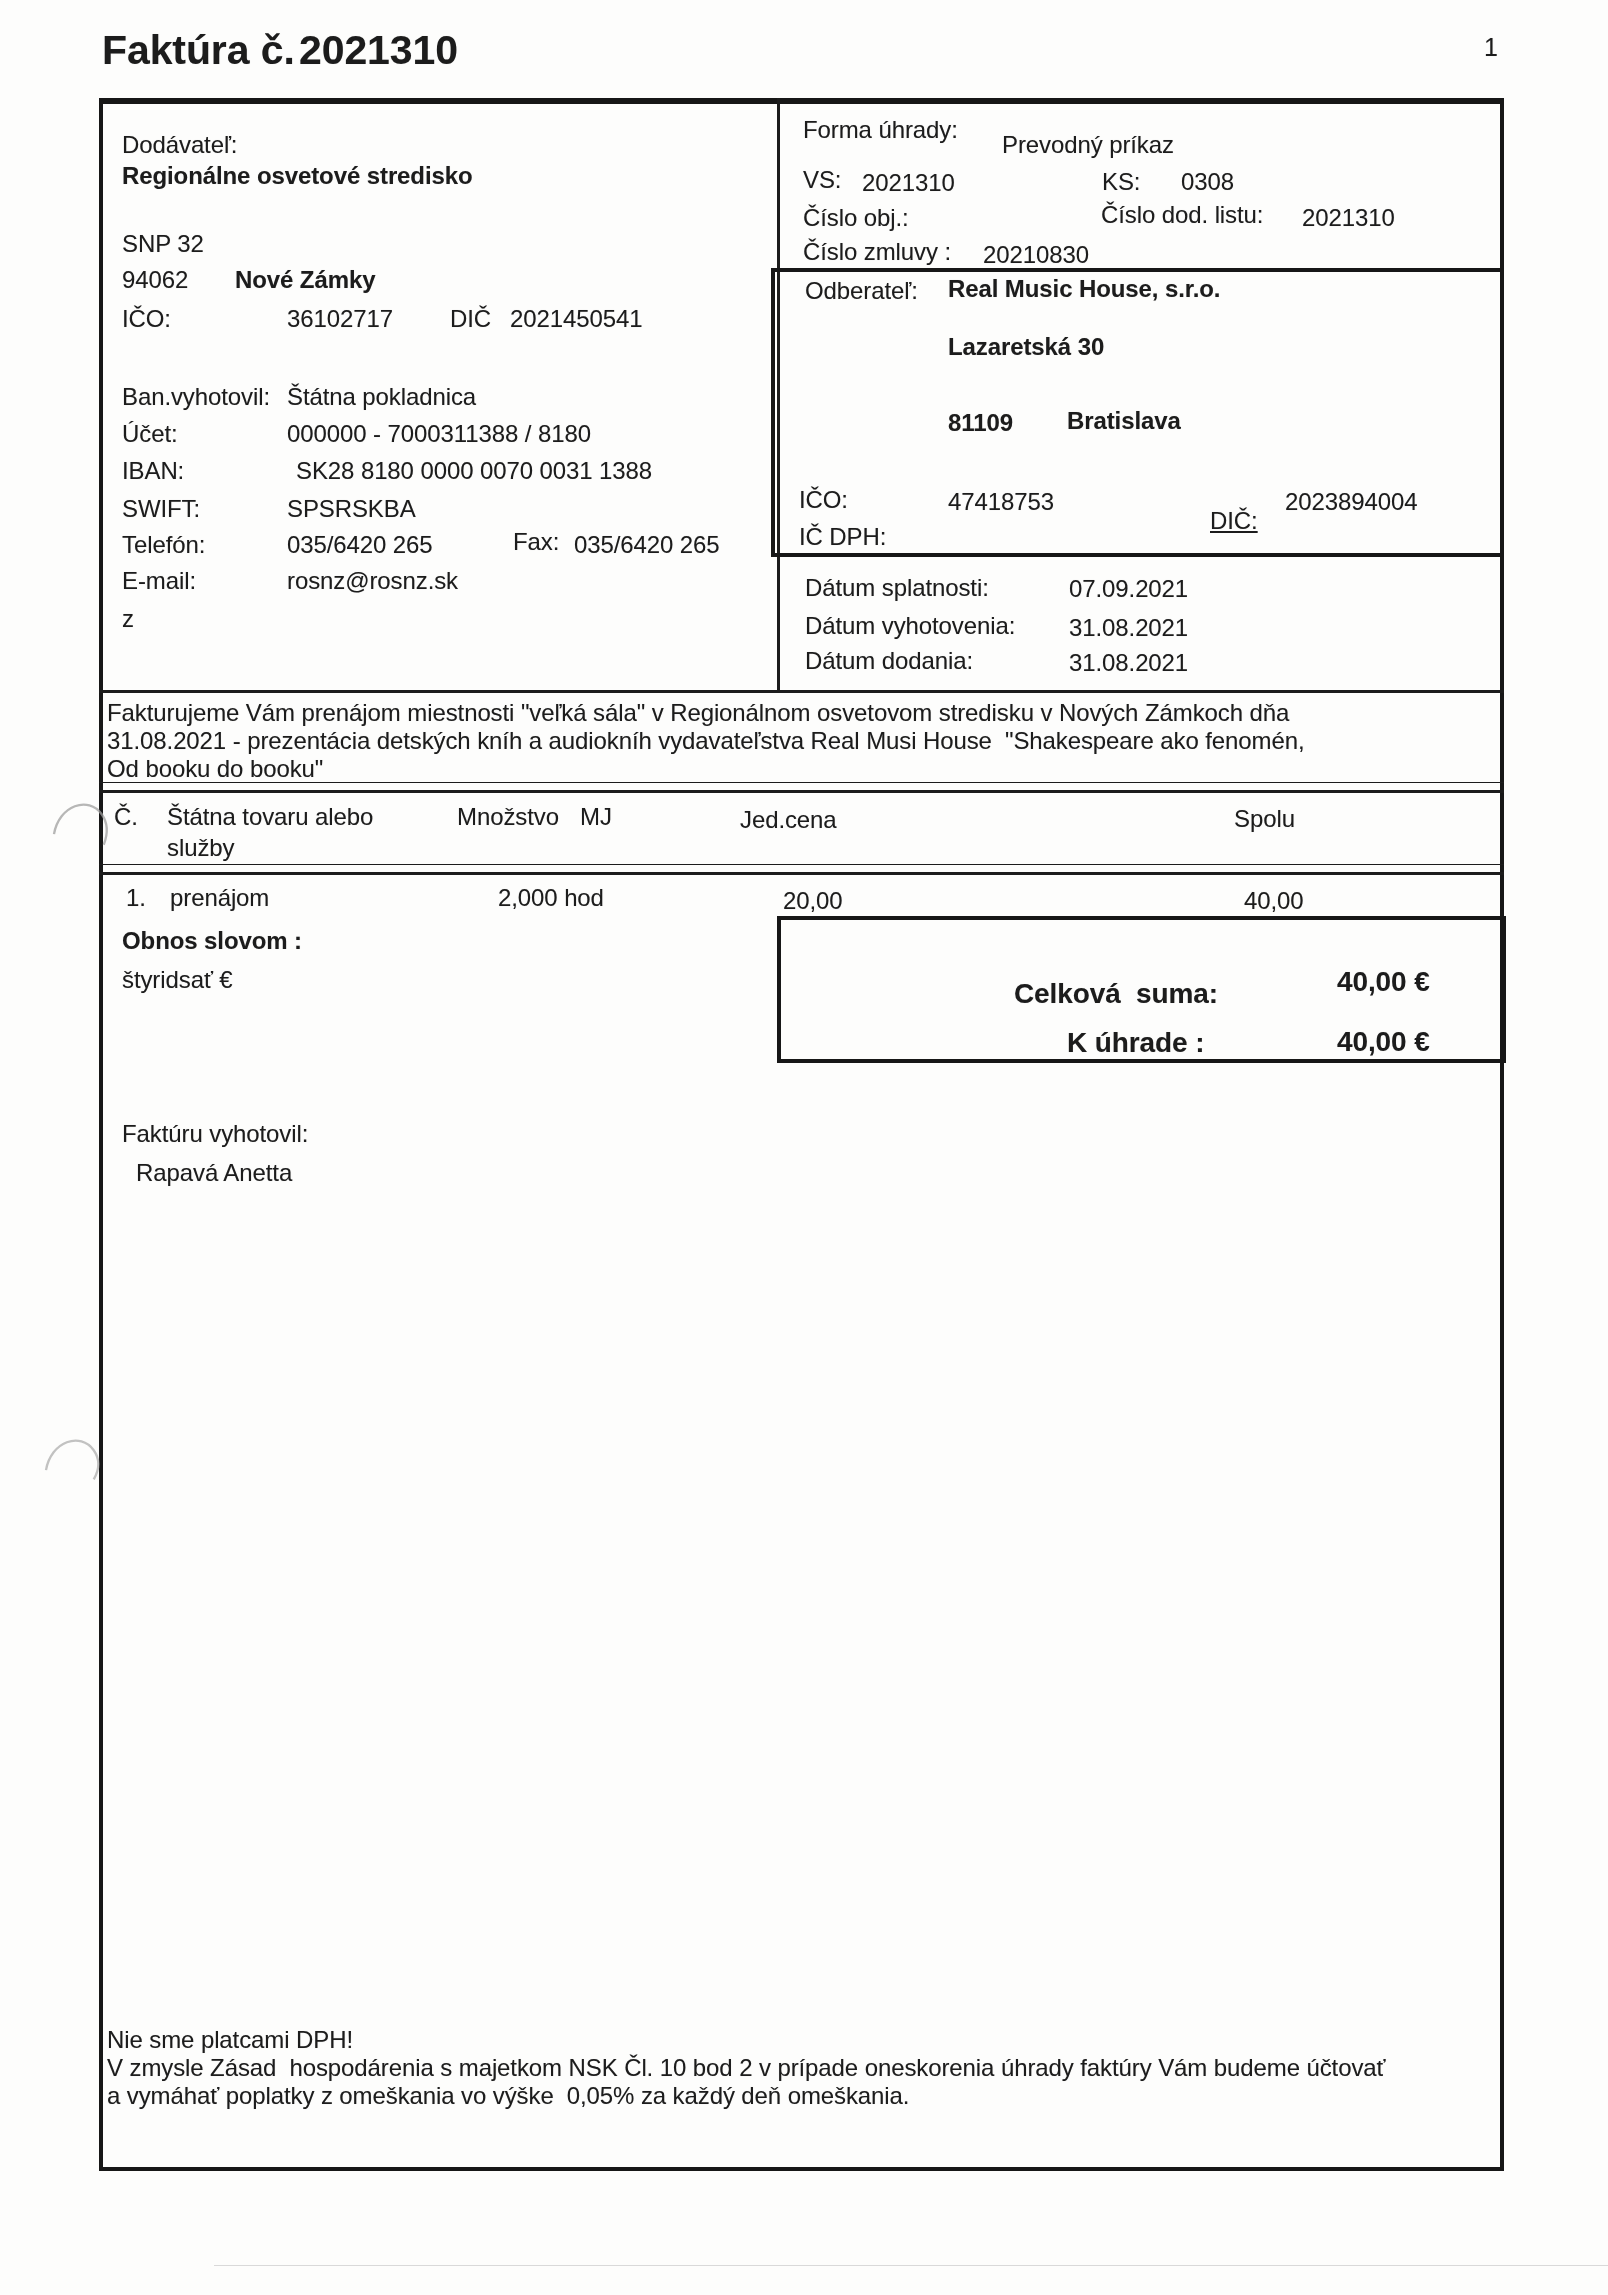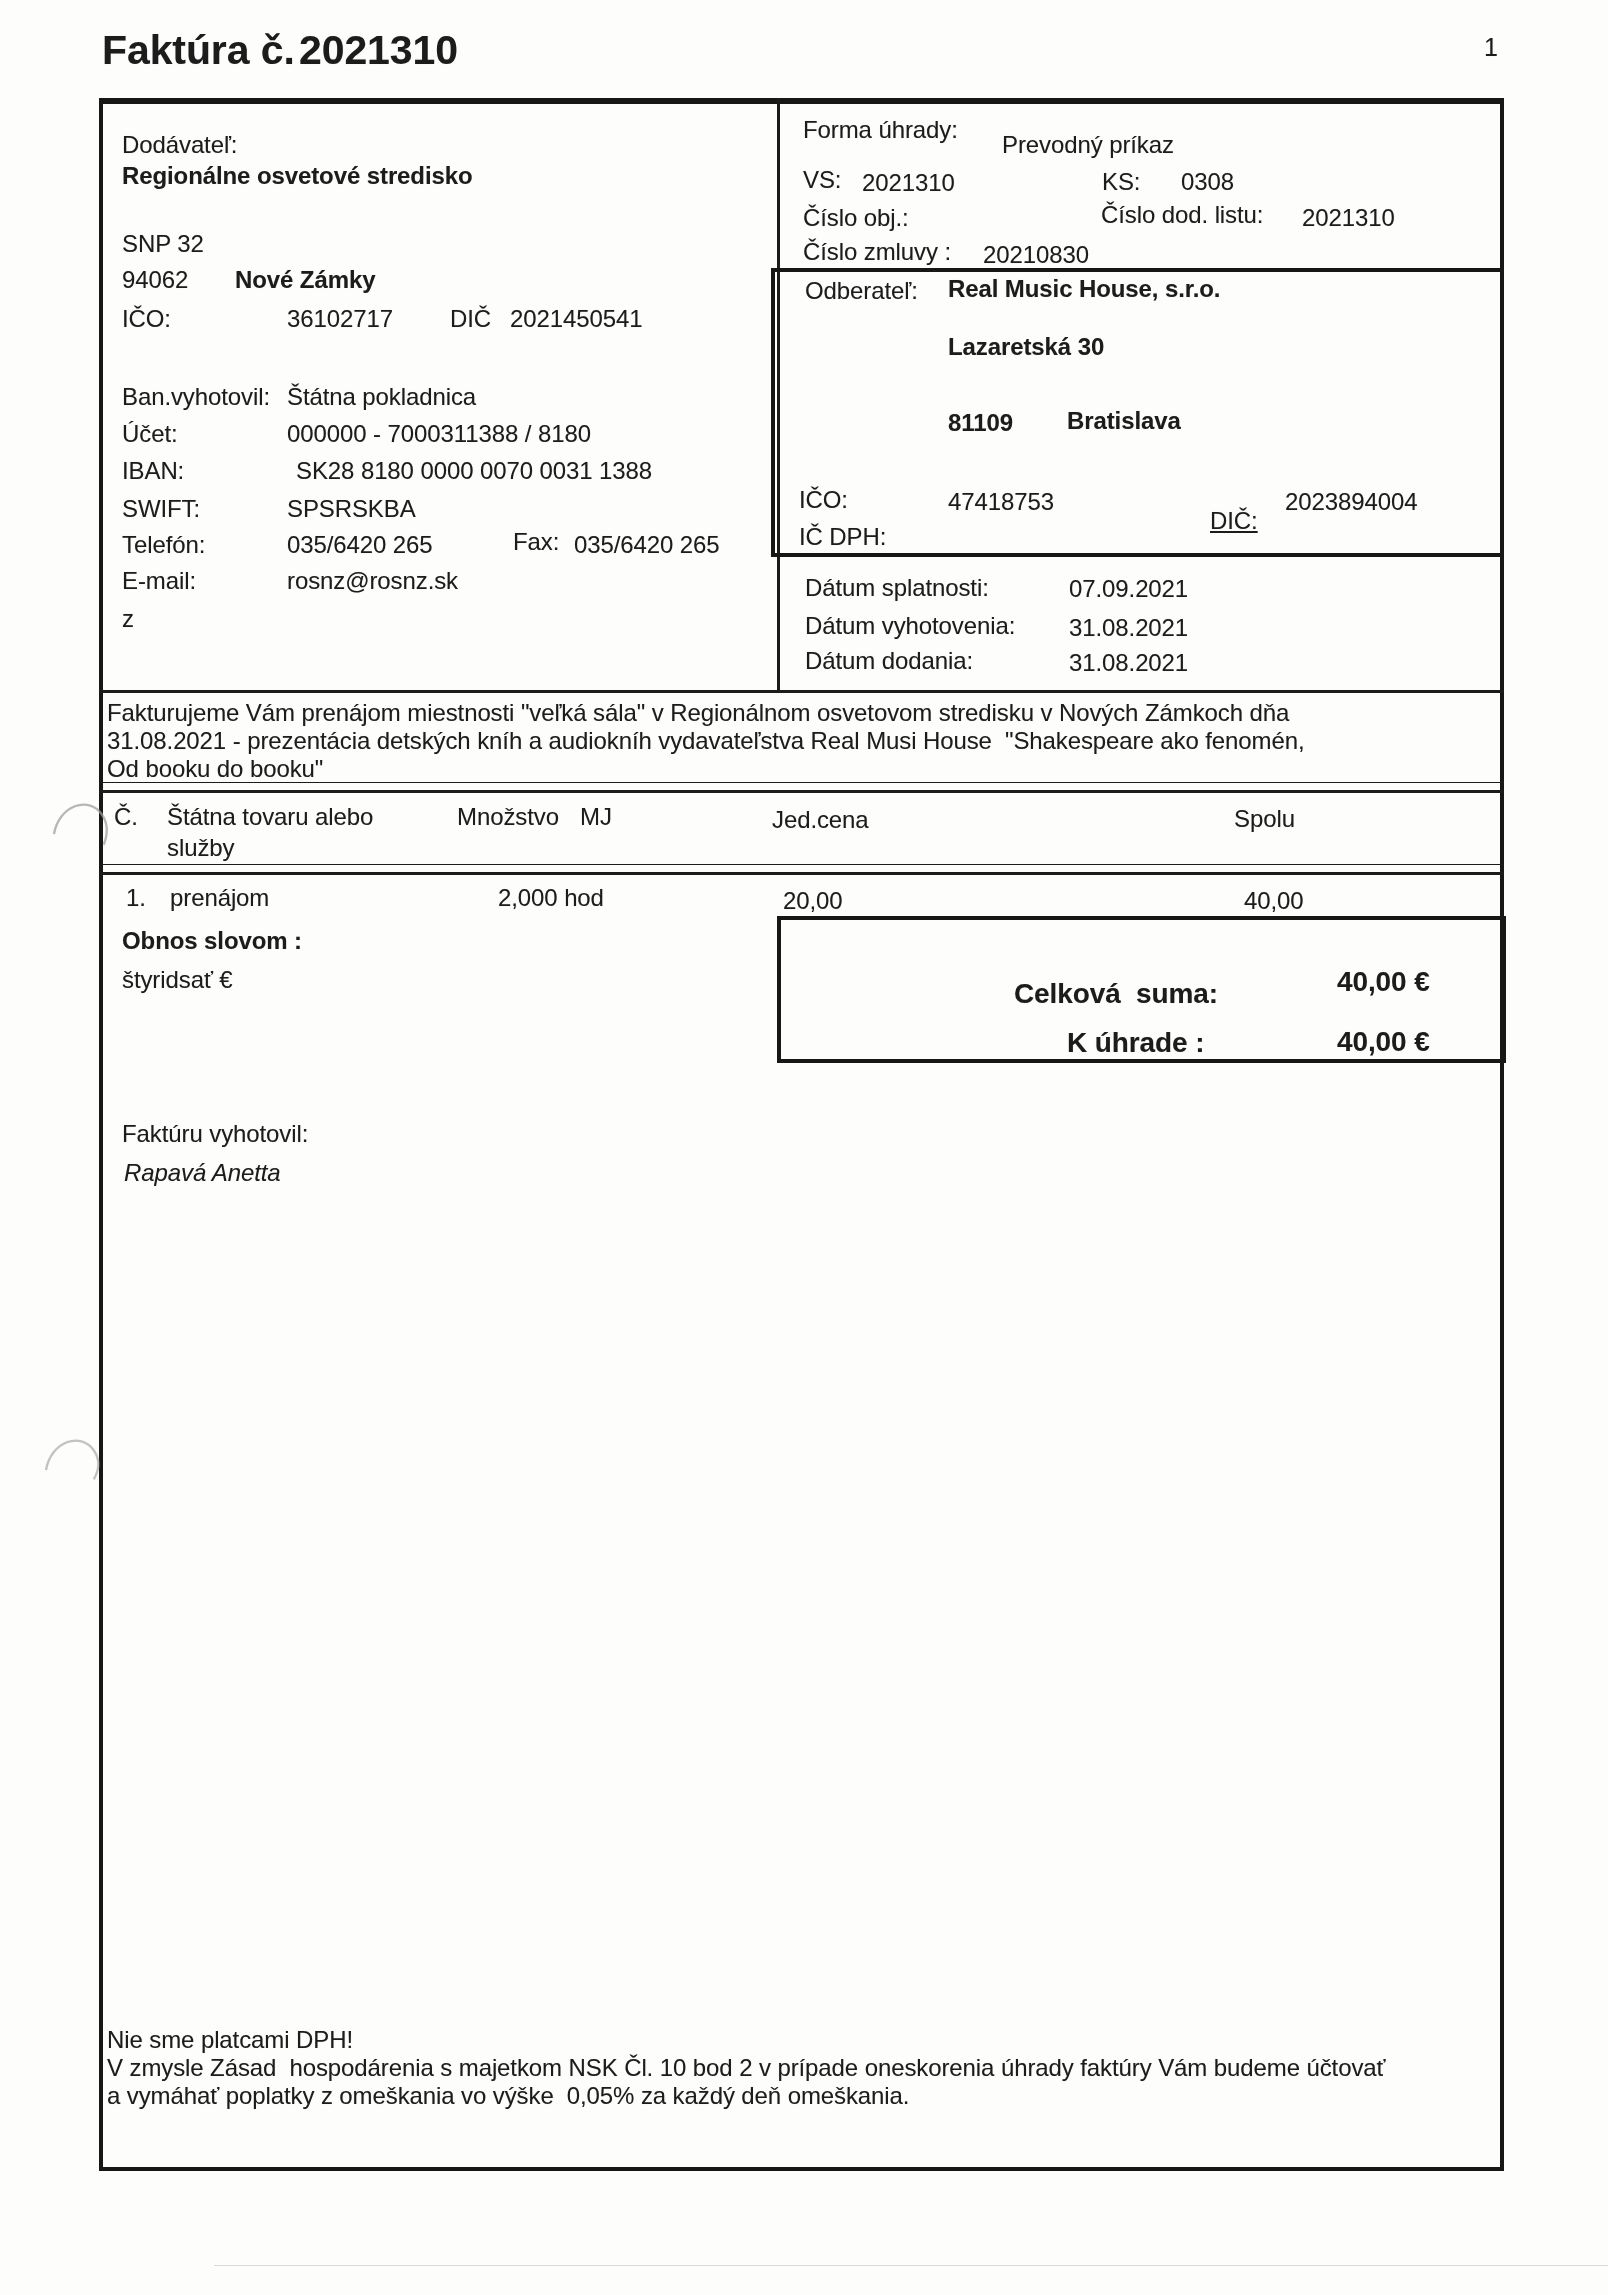--- a/index.html
+++ b/index.html
@@ -106,40 +106,40 @@
 
   <span class="t" style="left:107px;top:699px;">Fakturujeme Vám prenájom miestnosti "veľká sála" v Regionálnom osvetovom stredisku v Nových Zámkoch dňa</span>
   <span class="t" style="left:107px;top:727px;">31.08.2021 - prezentácia detských kníh a audiokníh vydavateľstva Real Musi House  "Shakespeare ako fenomén,</span>
   <span class="t" style="left:107px;top:755px;">Od booku do booku"</span>
 
   <span class="t" style="left:114px;top:803px;">Č.</span>
   <span class="t" style="left:167px;top:803px;">Štátna tovaru alebo</span>
   <span class="t" style="left:167px;top:834px;">služby</span>
   <span class="t" style="left:457px;top:803px;">Množstvo</span>
   <span class="t" style="left:580px;top:803px;">MJ</span>
-  <span class="t" style="left:740px;top:806px;margin-left:32px;">Jed.cena</span>
+  <span class="t" style="left:740px;top:806px;">Jed.cena</span>
   <span class="t" style="left:1234px;top:805px;">Spolu</span>
 
   <span class="t" style="left:126px;top:884px;">1.</span>
   <span class="t" style="left:170px;top:884px;">prenájom</span>
   <span class="t" style="left:498px;top:884px;">2,000 hod</span>
   <span class="t" style="left:783px;top:887px;">20,00</span>
   <span class="t" style="left:1244px;top:887px;">40,00</span>
 
   <span class="t b" style="left:122px;top:927px;">Obnos slovom :</span>
   <span class="t" style="left:122px;top:966px;">štyridsať €</span>
 
   <div class="frame" style="left:777px;top:916px;width:729px;height:147px;"></div>
   <span class="t f42 b" style="left:1014px;top:978px;">Celková  suma:</span>
   <span class="t f42 b" style="left:1337px;top:966px;">40,00 €</span>
   <span class="t f42 b" style="left:1067px;top:1027px;">K úhrade :</span>
   <span class="t f42 b" style="left:1337px;top:1026px;">40,00 €</span>
 
   <span class="t" style="left:122px;top:1120px;">Faktúru vyhotovil:</span>
-  <span class="t" style="left:124px;top:1159px;font-style:italic;">Rapavá Anetta</span>
+  <span class="t" style="left:136px;top:1159px;">Rapavá Anetta</span>
 
   <span class="t" style="left:107px;top:2026px;">Nie sme platcami DPH!</span>
   <span class="t" style="left:107px;top:2054px;">V zmysle Zásad  hospodárenia s majetkom NSK Čl. 10 bod 2 v prípade oneskorenia úhrady faktúry Vám budeme účtovať</span>
   <span class="t" style="left:107px;top:2082px;">a vymáhať poplatky z omeškania vo výške  0,05% za každý deň omeškania.</span>
 
   <svg class="artifact" style="left:50px;top:793px;" width="63" height="63" viewBox="0 0 95 95">
     <path d="M6,62 C14,18 58,4 78,32 C88,46 88,60 81,78" stroke="#9f9f9f" stroke-width="3.5" fill="none" opacity="0.75"></path>
   </svg>
   <svg class="artifact" style="left:42px;top:1429px;" width="63" height="63" viewBox="0 0 95 95">
     <path d="M6,62 C14,18 58,4 78,32 C88,46 86,62 78,76" stroke="#a8a8a8" stroke-width="3.5" fill="none" opacity="0.7"></path>

